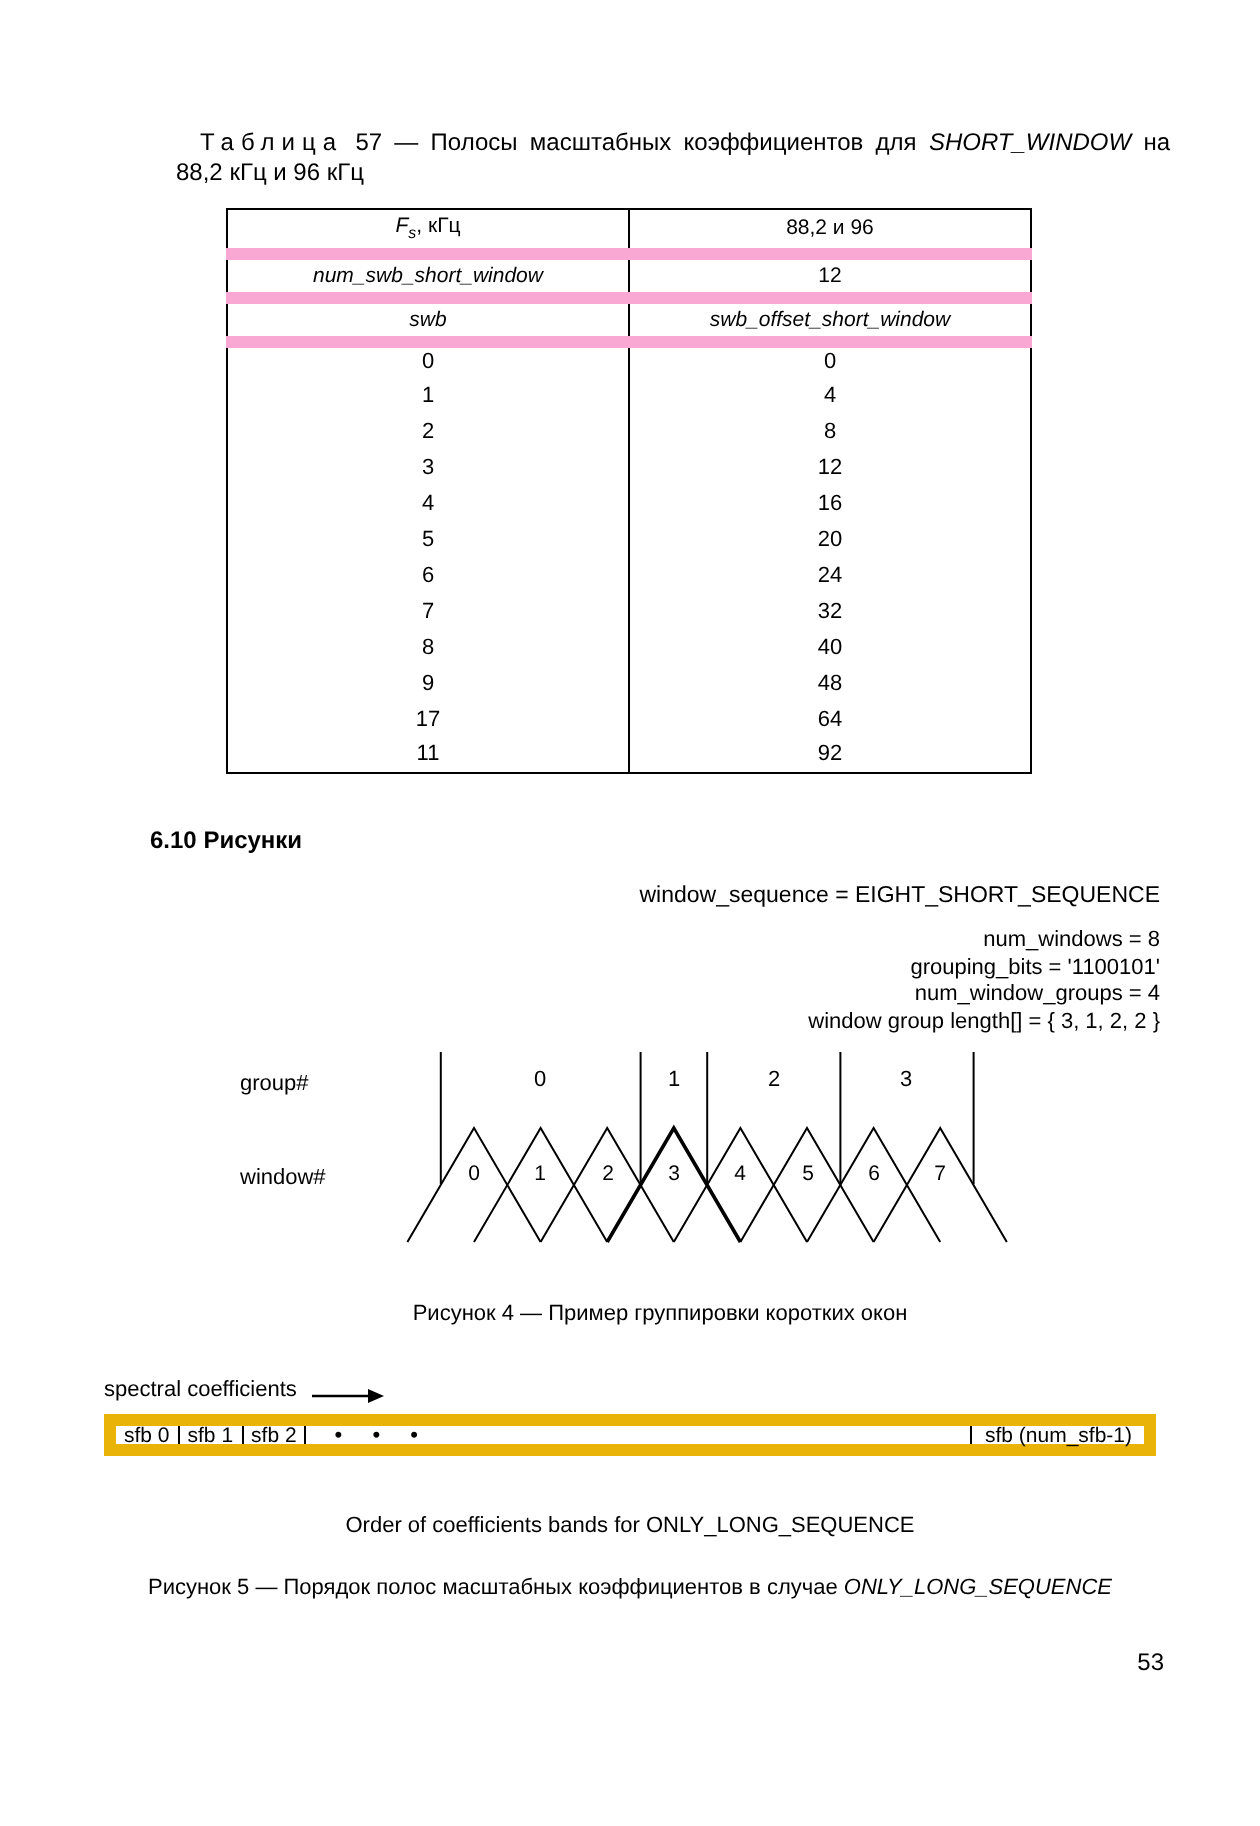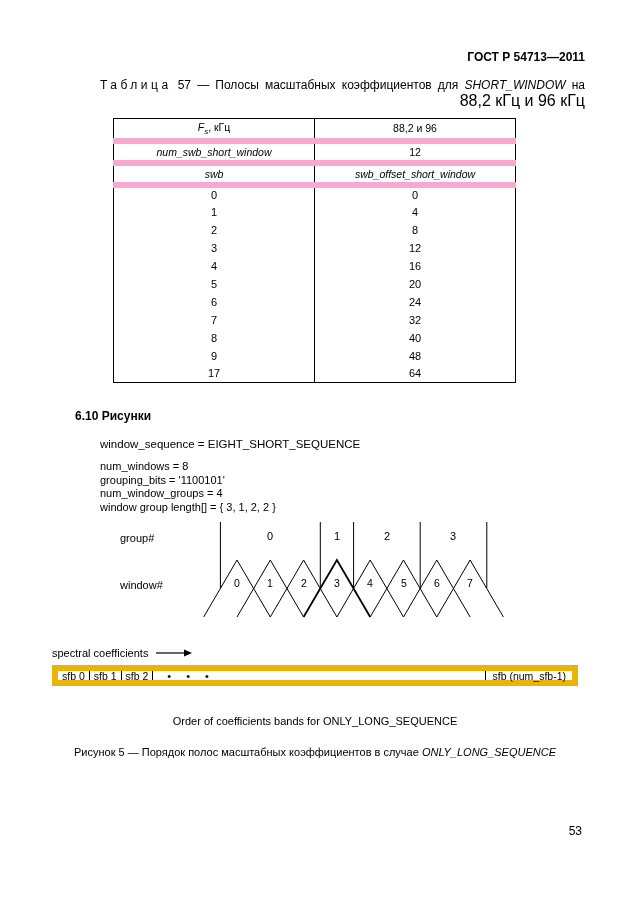--- a/index.html
+++ b/index.html
@@ -7,72 +7,71 @@
   body { font-family:"Liberation Sans", sans-serif; color:#000; }
   .page {
     position:relative; width:630px; height:913px; background:#fff;
     padding:50px 45px 0 75px; overflow:hidden;
   }
   .gost-header { text-align:right; font-weight:bold; font-size:12px; line-height:14px; }
 
   
   .tcap { margin:14px 0 0 13px; width:497px; font-size:12px; line-height:15px;
           text-align:justify; text-align-last:justify; text-indent:12px; }
-  .tcap2 { margin-left:13px; width:497px; font-size:16px; line-height:15px;text-align:right; }
+  .tcap2 { margin-left:13px; width:497px; font-size:12px; line-height:15px; }
   .spaced { letter-spacing:3.5px; }
   .it { font-style:italic; }
 
   
   table.t57 { border-collapse:collapse; margin:10px 0 0 38px; width:403px; table-layout:fixed; }
   .t57 td { text-align:center; vertical-align:middle; padding:0 4px; }
   .t57 { border:1px solid #000; }
   .t57 td.c1 { border-right:1px solid #000; width:50%; }
   .t57 tr.hrow td { border-bottom:6px solid #f9a8d4; height:22px; font-size:10.5px; }
   .t57 tr.drow td { height:18px; font-size:11px; }
   .t57 sub { font-size:8px; }
 
   .sec { margin-top:26px; font-weight:bold; font-size:12px; line-height:14px; }
 
   
-  .fig4text { width:480px; margin-left:25px; text-align:left; }
+  .fig4text { width:480px; margin-left:25px; text-align:right; }
   .fig4title { margin-top:14px; font-size:11.5px; line-height:14px; }
   .fig4params { margin-top:9px; }
   .fig4params div { font-size:11px; line-height:13.5px; }
 
   
   .fig4diag { position:relative; width:460px; height:100px; margin:8px 0 0 45px; }
   .fig4diag svg { position:absolute; left:0; top:0; }
   .dlabel { position:absolute; left:0; font-size:11px; line-height:13px; }
   .group-lbl { top:10px; }
   .window-lbl { top:57px; }
   .gnum { position:absolute; top:8px; transform:translateX(-50%); font-size:11px; line-height:13px; }
   .wnum { position:absolute; top:55px; transform:translateX(-50%); font-size:10.5px; line-height:13px; }
 
   .figcap { margin-top:24px; text-align:center; font-size:11px; line-height:14px; }
 
   
   .fig5 { margin-left:-23px; width:526px; margin-top:24px; }
-  .speclabel { font-size:11px; line-height:14px; display:flex; align-items:center; gap:8px; }
+  .speclabel { font-size:11px; line-height:14px; display:flex; align-items:flex-end; gap:8px; }
   .sfb-bar { display:flex; margin-top:5px; height:21px; border:6px solid #eab308; background:#fff; }
   .sfb-cell { display:flex; align-items:center; justify-content:center;
               border-right:1px solid #000; padding:0 4px; font-size:10.5px; white-space:nowrap; }
   .sfb-dots { flex:1; justify-content:flex-start; padding-left:14px;
               letter-spacing:6px; font-size:11px; border-right:1px solid #000; }
   .sfb-last { border-right:none; padding:0 6px; }
   .ordertext { margin-top:28px; text-align:center; font-size:11px; line-height:14px; }
   .fig5cap { margin-top:17px; text-align:center; font-size:11px; line-height:14px; }
 
   .pagenum { position:absolute; top:824px; right:48px; font-size:12px; }
 </style>
 </head>
 <body>
 
 <div class="page">
 
-  <div class="gost-header">ГОСТ Р 54713—2011</div>
 
   <p class="tcap"><span class="spaced">Таблица</span><span> 57 — Полосы масштабных коэффициентов для </span><span class="it">SHORT_WINDOW</span><span> на</span></p>
   <div class="tcap2">88,2 кГц и 96 кГц</div>
 
   <table class="t57">
     <tbody>
         <tr class="hrow">
       <td class="c1"><span class="it">F</span><sub class="it">s</sub><span>, кГц</span></td>
       <td>88,2 и 96</td>
     </tr>
@@ -120,20 +119,24 @@
           <td class="c1">8</td>
           <td>40</td>
         </tr>
     <tr class="drow">
           <td class="c1">9</td>
           <td>48</td>
         </tr>
     <tr class="drow">
           <td class="c1">17</td>
           <td>64</td>
+        </tr>
+    <tr class="drow">
+          <td class="c1">11</td>
+          <td>92</td>
         </tr>
   </tbody>
     </table>
 
   <div class="sec">6.10 Рисунки</div>
 
   <div class="fig4text">
     <div class="fig4title">window_sequence = EIGHT_SHORT_SEQUENCE</div>
     <div class="fig4params">
       <div>num_windows = 8</div>
@@ -170,20 +173,21 @@
     <span class="wnum" style="left:117px">0</span>
     <span class="wnum" style="left:150px">1</span>
     <span class="wnum" style="left:184px">2</span>
     <span class="wnum" style="left:217px">3</span>
     <span class="wnum" style="left:250px">4</span>
     <span class="wnum" style="left:284px">5</span>
     <span class="wnum" style="left:317px">6</span>
     <span class="wnum" style="left:350px">7</span>
   </div>
 
+  <div class="figcap">Рисунок 4 — Пример группировки коротких окон</div>
 
   <div class="fig5">
     <div class="speclabel">
       <span>spectral coefficients</span>
       <svg width="36" height="8" viewBox="0 0 36 8">
         <line x1="0" y1="4" x2="29" y2="4" stroke="#000" stroke-width="1.2"></line>
         <polygon points="28,0.5 36,4 28,7.5" fill="#000"></polygon>
       </svg>
     </div>
     <div class="sfb-bar">

